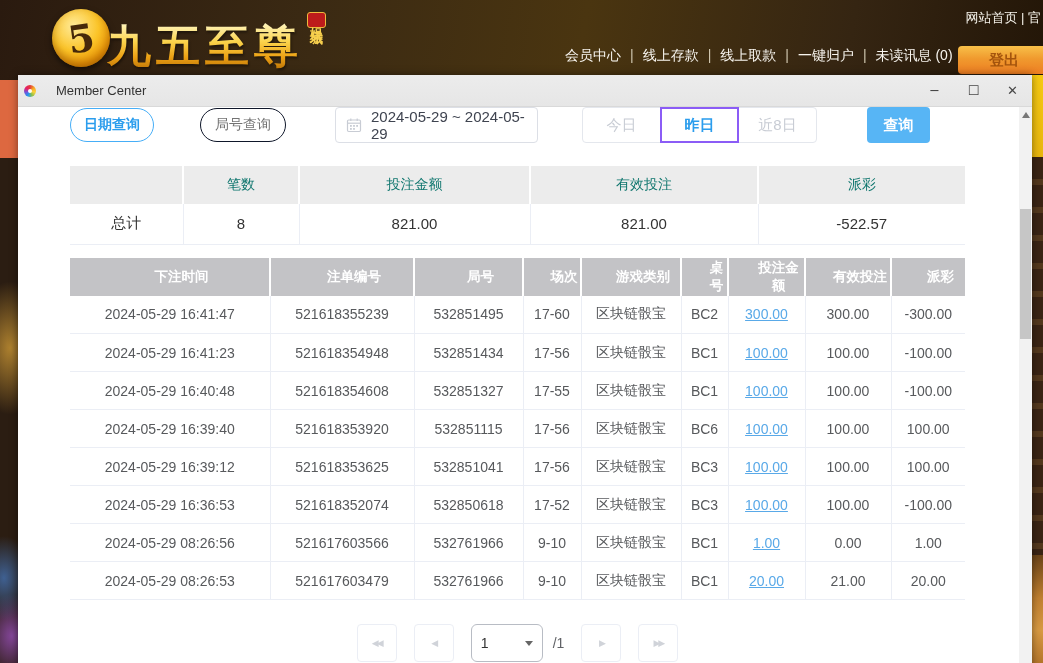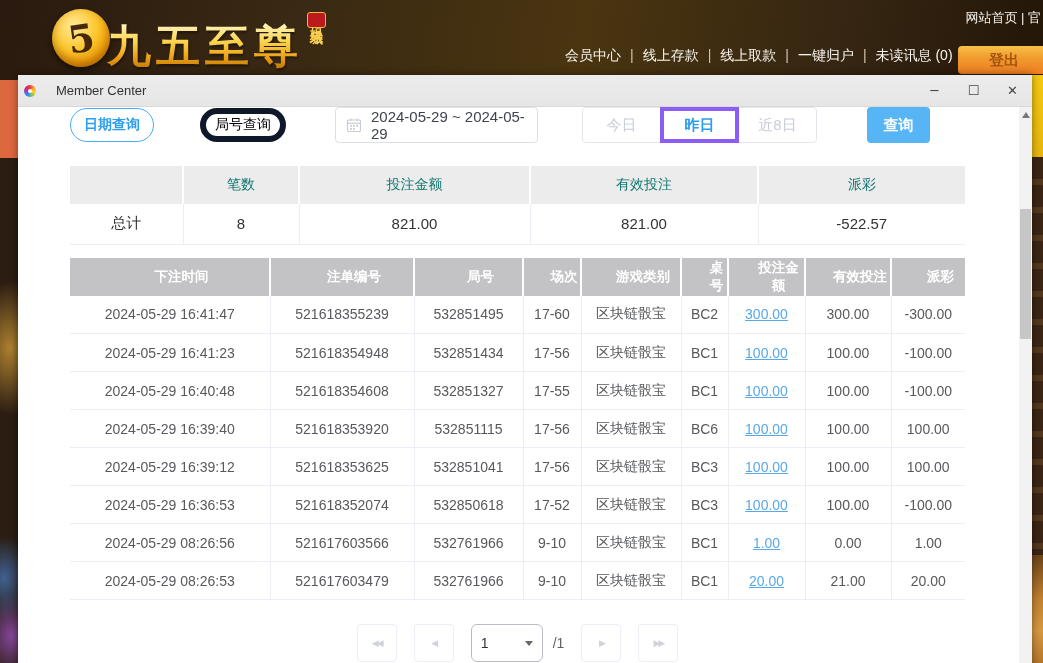--- a/index.html
+++ b/index.html
@@ -60,30 +60,30 @@
   
   .mc-scrollbar { position:absolute; right:0; top:0; width:13px; height:577px; background:#f2f2f2; cursor:default; }
   .sb-up { position:absolute; top:5px; left:3px; width:0; height:0;
     border-left:4px solid transparent; border-right:4px solid transparent; border-bottom:6px solid #787878; }
   .sb-thumb { position:absolute; top:102px; left:1px; width:11px; height:130px; background:#c6c6c6; }
 
   
   .filter-row { display:flex; align-items:center; height:36px;gap:32px; }
   .pill-btn { height:34px; border-radius:17px; background:#fff; font-size:14px; cursor:pointer; }
   .pill-active { width:84px; border:1px solid #46aef7; color:#2b9ded; font-weight:bold; }
-  .pill-idle { width:86px; border:6px solid #0f172a; color:#000000; margin-left:14px; }
+  .pill-idle { width:86px; border:1px solid #0f172a; color:#737373; margin-left:14px; }
   .date-input { margin-left:17px; width:203px; height:36px; border:1px solid #dcdfe6; border-radius:4px;
     display:flex; align-items:center; padding:0 10px; cursor:pointer; background:#fff; }
   .date-input svg { flex:none; }
   .date-text { margin-left:9px; font-size:15px; color:#3f4450; }
   .seg-group { display:flex; margin-left:12px; }
   .seg-btn { width:79px; height:36px; background:#fff; border:1px solid #e4e7ed; color:#c8ccd4; font-size:15px; cursor:pointer; }
   .seg-btn:first-child { border-radius:4px 0 0 4px; }
   .seg-btn:last-child { border-radius:0 4px 4px 0; margin-left:-1px; }
-  .seg-active { border:4px solid #8b5cf6; color:#2b9ded; font-weight:bold; position:relative; z-index:1; margin-left:-1px;text-align:center; }
+  .seg-active { border:2px solid #8b5cf6; color:#2b9ded; font-weight:bold; position:relative; z-index:1; margin-left:-1px;text-align:center; }
   .search-btn { margin-left:18px; width:63px; height:36px; border:none; border-radius:4px;
     background:#57b5f5; color:#fff; font-size:15px; font-weight:bold; cursor:pointer; }
 
   
   table { border-collapse:collapse; table-layout:fixed; width:895px; }
   .summary-table { margin-top:23px; }
   .summary-table th { height:38px; background:#ececec; color:#0f766e; font-size:14px; font-weight:normal;
     border-right:2px solid #fff; text-align:center; }
   .summary-table th:last-child { border-right:none; }
   .summary-table td { height:40px; text-align:center; font-size:15px; color:#333;

